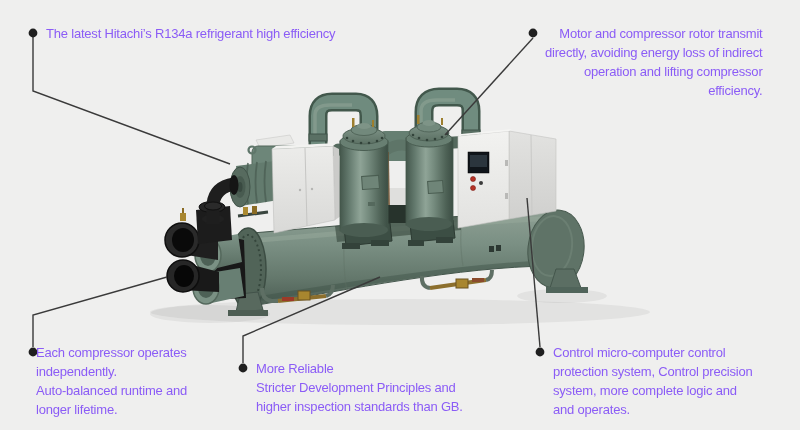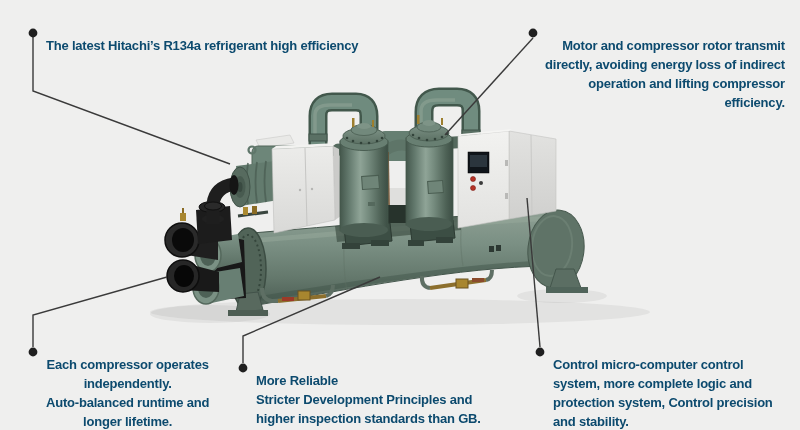--- a/index.html
+++ b/index.html
@@ -6,26 +6,25 @@
   .stage{
     position:relative;
     width:800px;height:430px;
     background:#efefee;
     overflow:hidden;
     font-family:"Liberation Sans","DejaVu Sans",sans-serif;
   }
   .art{position:absolute;left:0;top:0;}
   .callout{
     position:absolute;
-    color:#0c4a6e;
+    color:#8b5cf6;
     font-size:13px;
-    font-weight:700;
+    font-weight:400;
     letter-spacing:-0.2px;
     line-height:19px;
-    margin-top:12px;
   }
   .callout .ln{white-space:nowrap;}
 </style>
 </head>
 <body>
 
 <div class="stage">
 
   <svg class="art" width="800" height="430" viewBox="0 0 800 430">
     <defs>
@@ -267,33 +266,33 @@
     <div class="ln">The latest Hitachi’s R134a refrigerant high efficiency</div>
   </div>
 
   <div class="callout" style="left:545px;top:24px;text-align:right;">
     <div class="ln">Motor and compressor rotor transmit</div>
     <div class="ln">directly, avoiding energy loss of indirect</div>
     <div class="ln">operation and lifting compressor</div>
     <div class="ln">efficiency.</div>
   </div>
 
-  <div class="callout" style="left:46px;top:343px;text-align:center;">
+  <div class="callout" style="left:36px;top:343px;">
     <div class="ln">Each compressor operates</div>
     <div class="ln">independently.</div>
     <div class="ln">Auto-balanced runtime and</div>
     <div class="ln">longer lifetime.</div>
   </div>
 
   <div class="callout" style="left:256px;top:359px;">
     <div class="ln">More Reliable</div>
     <div class="ln">Stricter Development Principles and</div>
     <div class="ln">higher inspection standards than GB.</div>
   </div>
 
   <div class="callout" style="left:553px;top:343px;">
     <div class="ln">Control micro-computer control</div>
+    <div class="ln">protection system, Control precision</div>
     <div class="ln">system, more complete logic and</div>
-    <div class="ln">protection system, Control precision</div>
-    <div class="ln">and stability.</div>
+    <div class="ln">and operates.</div>
   </div>
 
 </div>
 
 </body></html>

